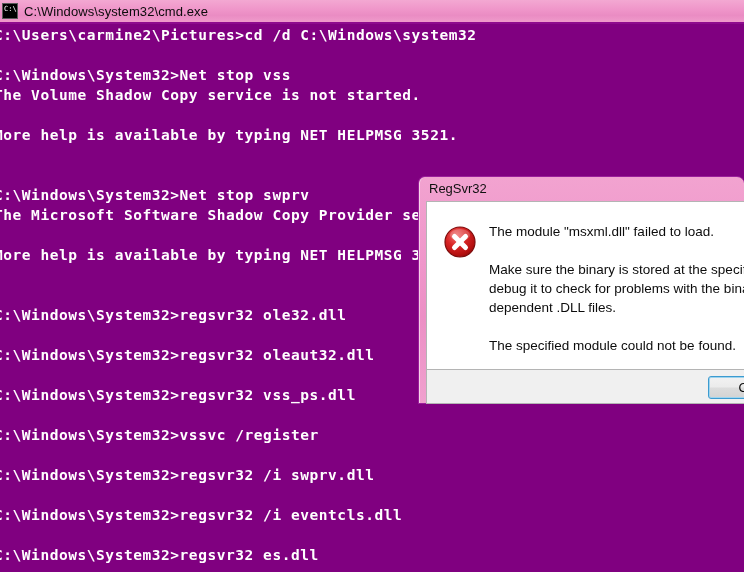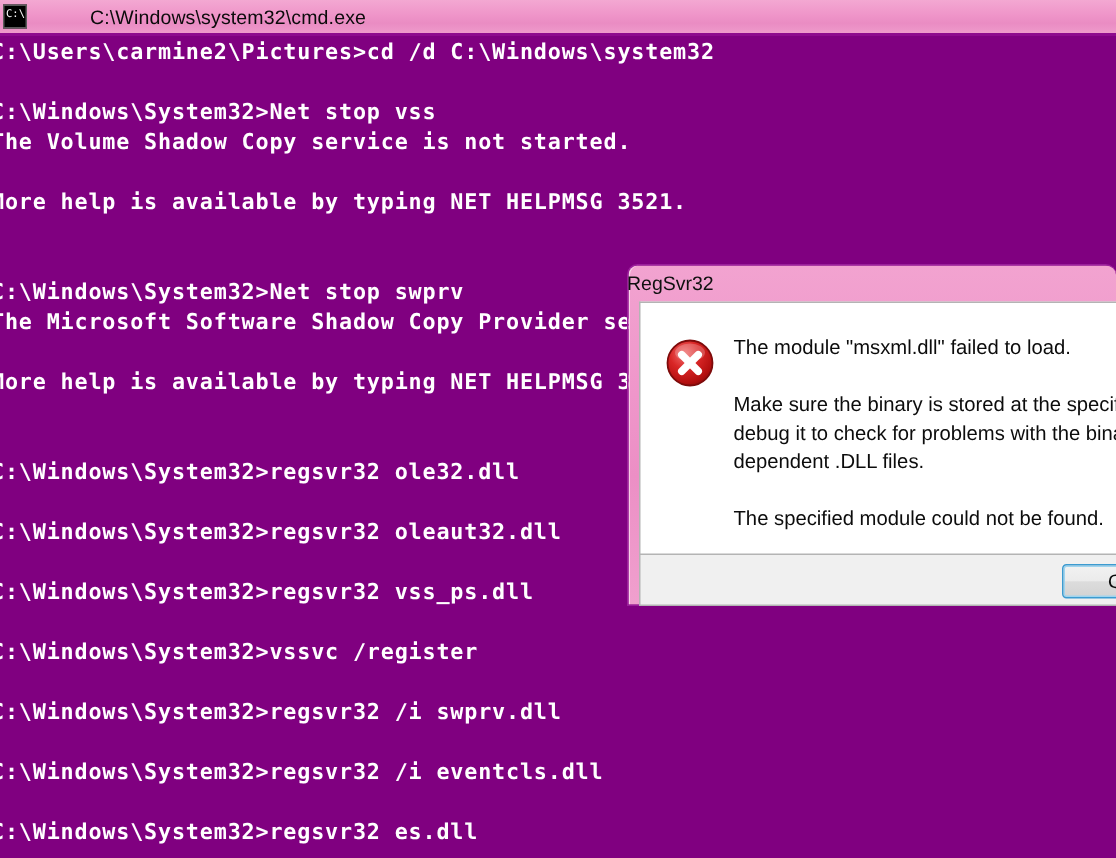--- a/index.html
+++ b/index.html
@@ -57,21 +57,20 @@
     padding-top: 1px;
     overflow: hidden;
     flex: none;
   }
   #console-titlebar .tb-title {
     font-family: "Liberation Sans", sans-serif;
     font-size: 13px;
     color: #0b0b0b;
     white-space: nowrap;
     letter-spacing: 0.1px;
-    margin-left: 36px;
   }
 
   
   #console-screen {
     position: absolute;
     left: 0;
     top: 24px;
     width: 744px;
     height: 548px;
     background: #800080;
@@ -125,20 +124,21 @@
     box-shadow: inset 1px 0 0 rgba(255,255,255,0.55);
   }
   #dlg-titlebar {
     position: absolute;
     left: 0;
     top: 0;
     width: 326px;
     height: 25px;
     display: flex;
     align-items: center;
+    padding-left: 11px;
     box-sizing: border-box;
   }
   #dlg-titlebar .dlg-title {
     font-family: "Liberation Sans", sans-serif;
     font-size: 13px;
     color: #101010;
     white-space: nowrap;
   }
 
   

